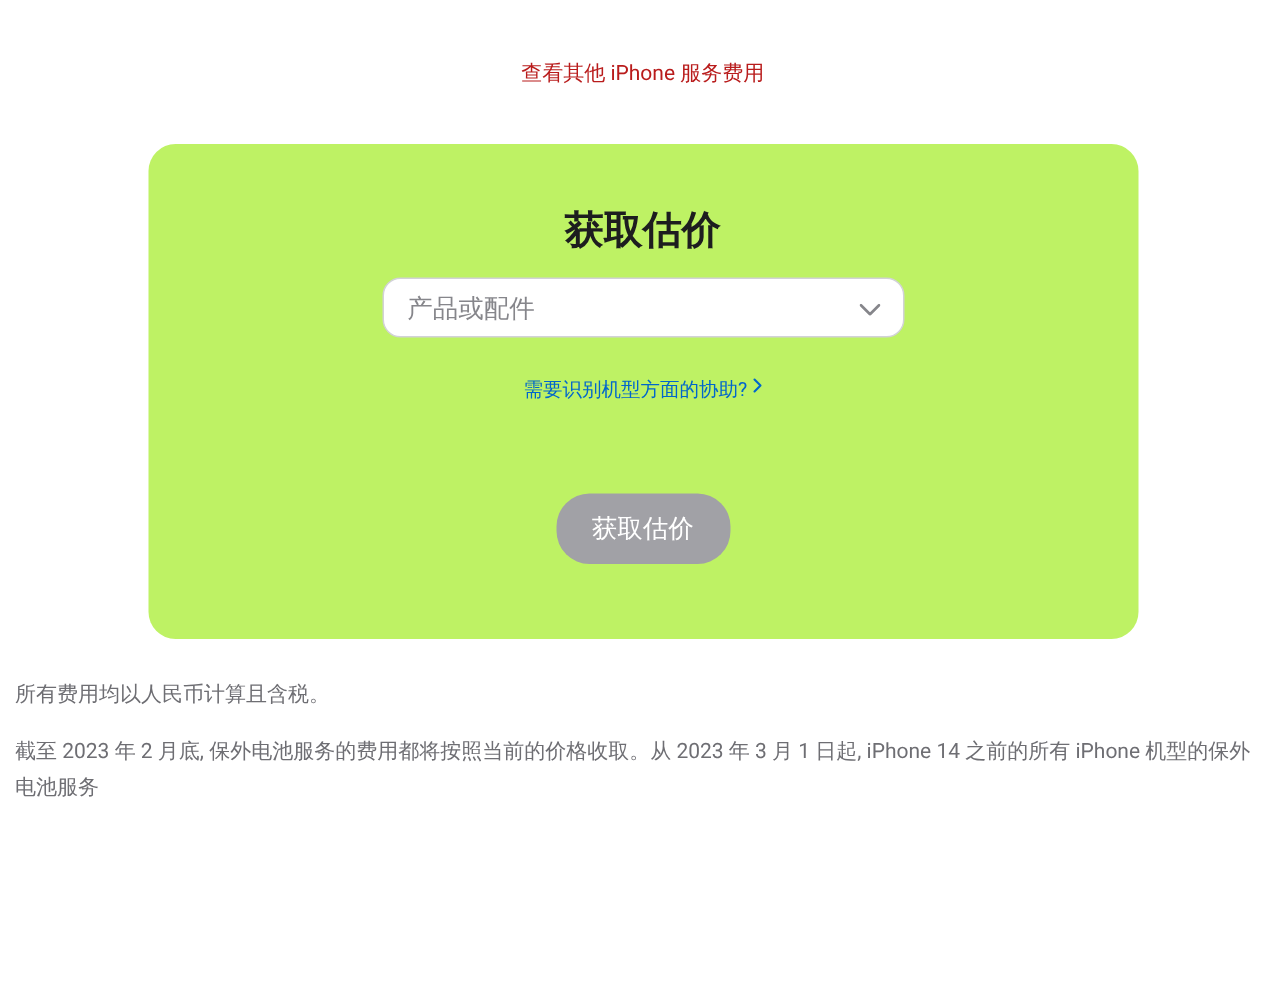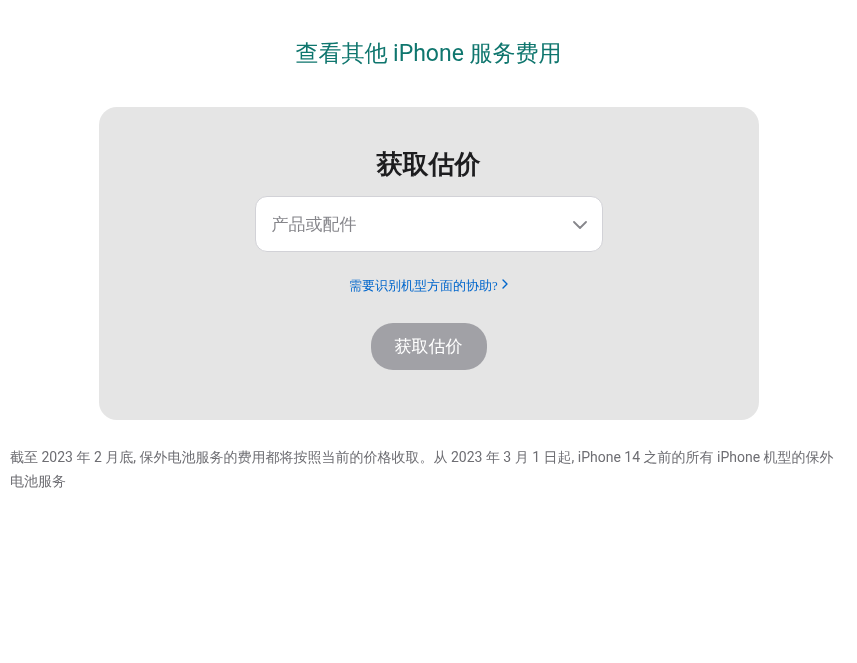--- a/index.html
+++ b/index.html
@@ -13,52 +13,51 @@
       width: 857px;
       height: 663px;
       overflow: hidden;
     }
     .top-link {
       text-align: center;
       padding-top: 38px;
       padding-bottom: 38px;
     }
     .top-link a {
-      color: #0f766e;
+      color: #b91c1c;
       text-decoration: none;
-      font-size: 23px;
+      font-size: 14px;
     }
     .card {
       width: 660px;
       margin: 0 auto;
-      background: #e5e5e5;
+      background: #bef264;
       border-radius: 18px;
       padding: 40px 50px 50px 50px;
       text-align: center;
-      font-family: Liberation Serif, serif;
     }
     .card-title {
       font-size: 26px;
       font-weight: 600;
       color: #1d1d1f;
       margin-bottom: 14px;
     }
     .card-subtitle {
       font-size: 17px;
       color: #1d1d1f;
       margin-bottom: 44px;
     }
     .select-wrapper {
       position: relative;
       width: 348px;
       margin: 0 auto 24px auto;
     }
     .select-box {
       width: 100%;
-      height: 56px;
+      height: 40px;
       background: #fff;
       border: 1px solid #d2d2d7;
       border-radius: 12px;
       font-size: 17px;
       color: #86868b;
       padding: 0 44px 0 16px;
       appearance: none;
       -webkit-appearance: none;
       cursor: pointer;
       text-align: left;
@@ -73,21 +72,21 @@
       pointer-events: none;
       color: #86868b;
     }
     .help-link {
       display: inline-flex;
       gap: 4px;
       color: #0066cc;
       text-decoration: none;
       font-size: 13px;
       margin-top: -6px;
-      margin-bottom: 28px;
+      margin-bottom: 60px;
     }
     .help-link .chev {
       font-size: 13px;
     }
     .submit-btn {
       background: #a1a1a6;
       color: #fff;
       border: none;
       border-radius: 22px;
       padding: 12px 24px;
@@ -134,16 +133,17 @@
       <svg width="6" height="10" viewBox="0 0 6 10" fill="none">
           <path d="M1 1l4 4-4 4" stroke="#0066cc" stroke-width="1.4" stroke-linecap="round" stroke-linejoin="round"></path>
         </svg>
     </span>
   </a>
   <br>
   <button class="submit-btn">获取估价</button>
 </div>
 
 <div class="footer">
+  <p class="footer-p1">所有费用均以人民币计算且含税。</p>
   <p class="footer-p2">
     <span>截至 2023 年 2 月底, 保外电池服务的费用都将按照当前的价格收取。从 2023 年 3 月 1 日起, iPhone 14 之前的所有 iPhone 机型的保外电池服务</span>
   </p>
 </div>
 
 </body></html>

